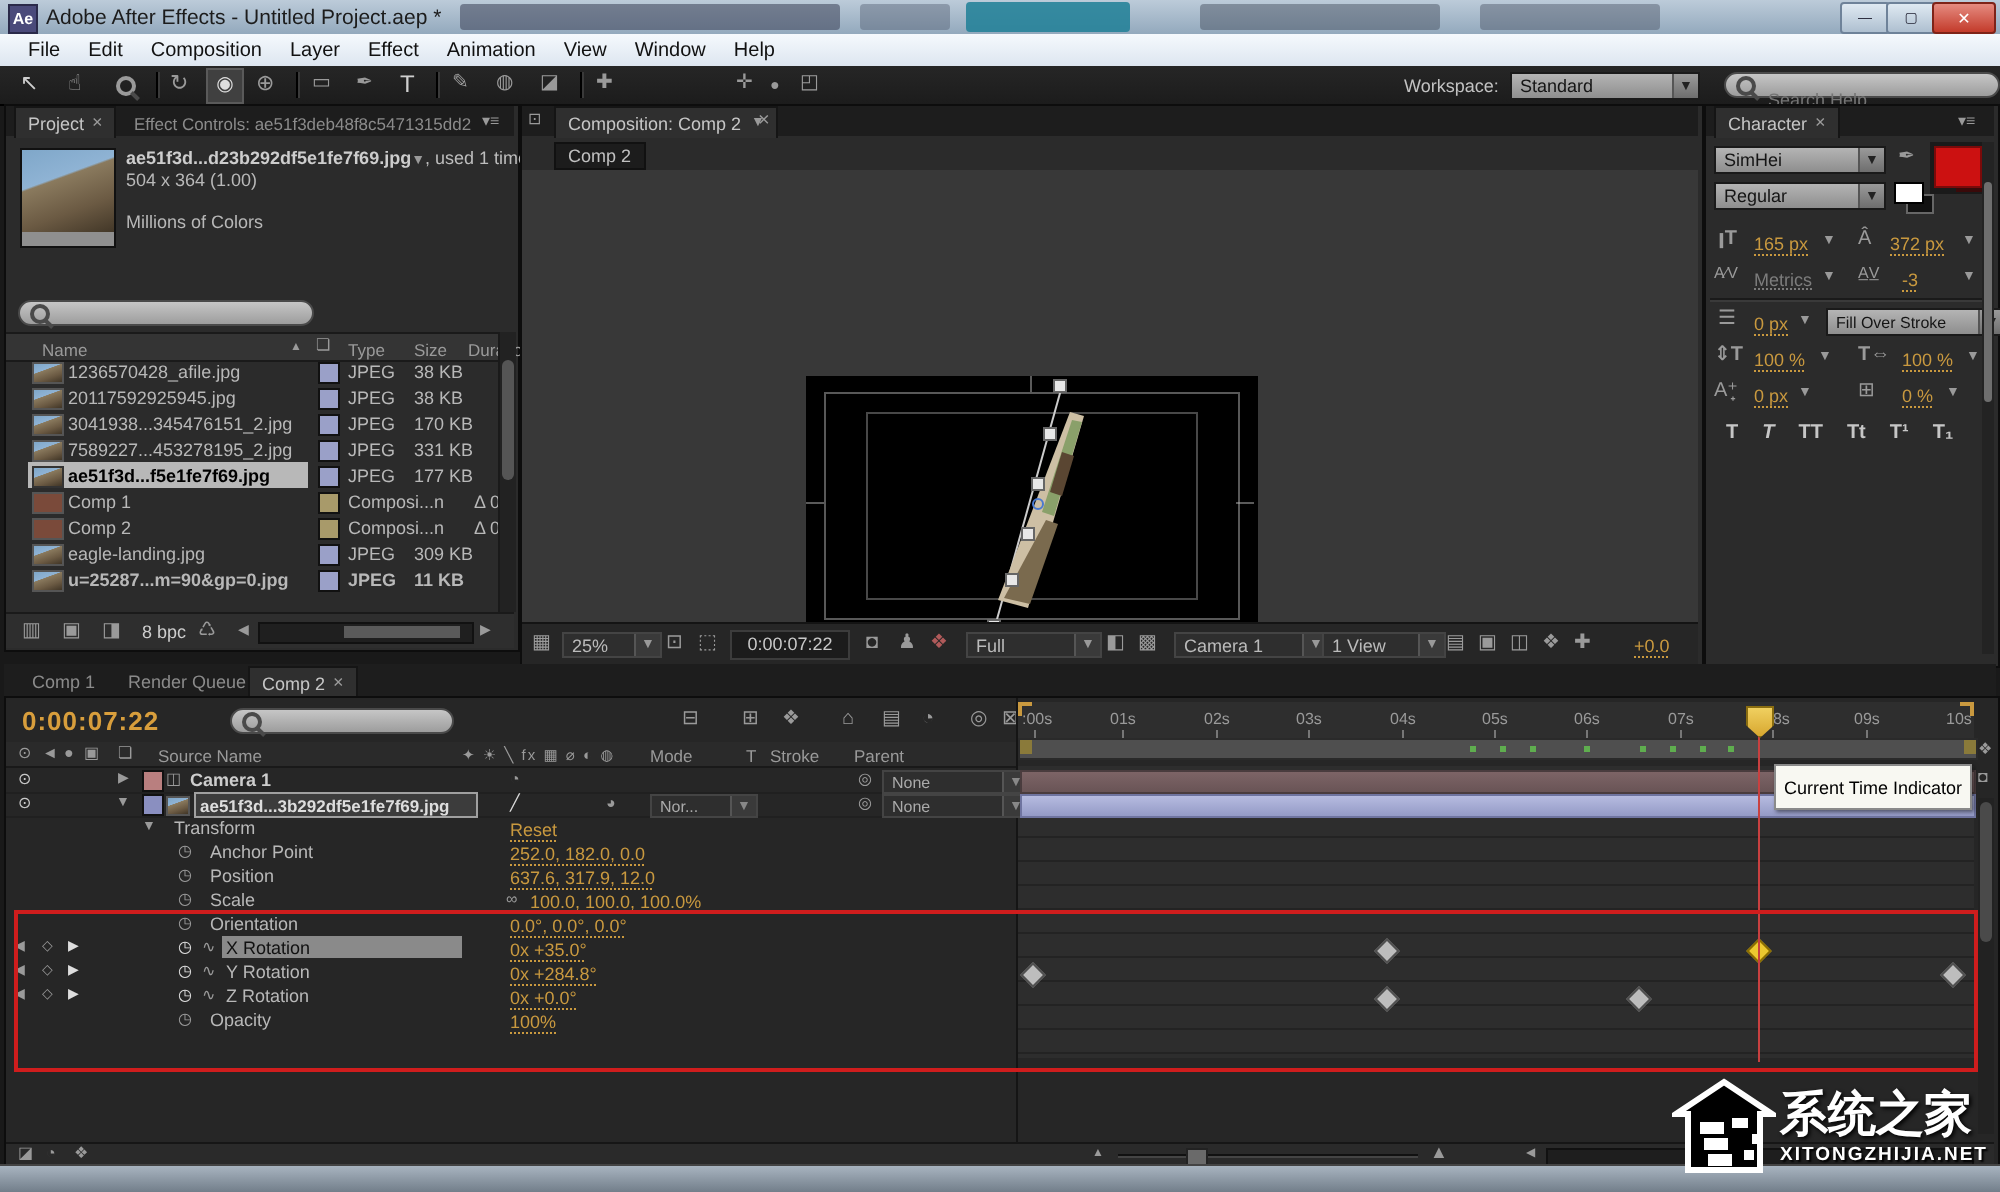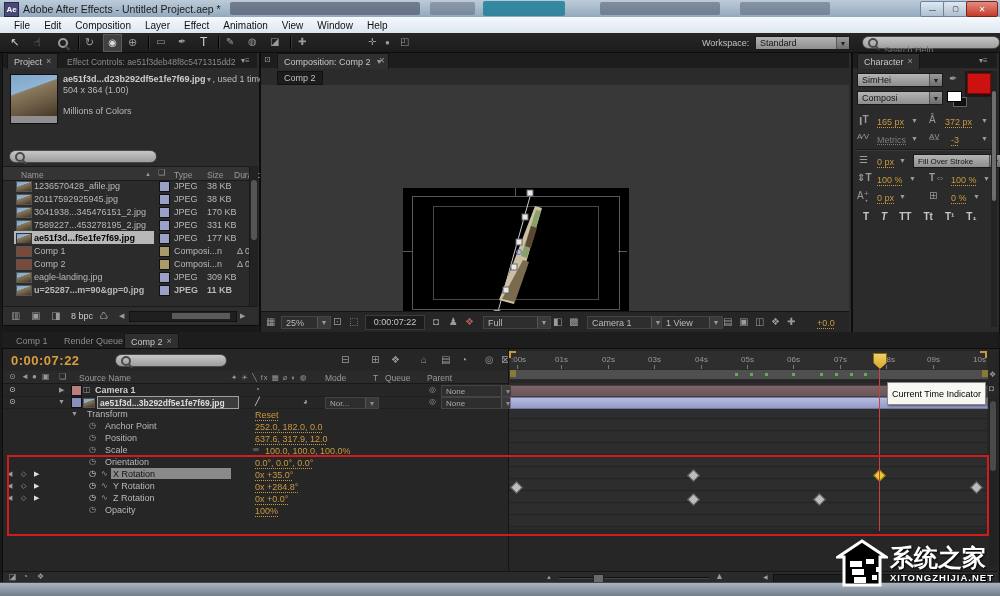--- a/index.html
+++ b/index.html
@@ -310,21 +310,21 @@
     <div class="a ddl" style="left:4px;top:20px;width:76px;height:12px;">
       <span>SimHei</span>
       <span class="ddb">▼</span>
     </div>
     <span class="a ic" style="left:96px;top:21px;transform:rotate(0deg);">✒</span>
     <div class="a" style="left:112px;top:18px;width:30px;height:26px;background:#1a1a1a;">
       <div style="position:absolute;right:1px;bottom:1px;width:16px;height:14px;background:#3a0a0a;"></div>
       <div style="position:absolute;left:2px;top:2px;width:22px;height:19px;background:#cc1111;border:1px solid #7a0a0a;"></div>
     </div>
     <div class="a ddl" style="left:4px;top:38px;width:76px;height:12px;">
-      <span>Composi</span>
+      <span>Regular</span>
       <span class="ddb">▼</span>
     </div>
     <div class="a" style="left:94px;top:38px;width:20px;height:16px;">
       <div style="position:absolute;left:6px;top:6px;width:12px;height:8px;background:#111;border:1px solid #666;"></div>
       <div style="position:absolute;left:0;top:0;width:13px;height:9px;background:#fff;border:1px solid #000;"></div>
     </div>
 
     <span class="a ic" style="left:6px;top:62px;font-weight:bold;">ꞁT</span>
     <span class="a ov" style="left:24px;top:64px;">165 px</span>
     <span class="a ic" style="left:58px;top:64px;font-size:7px;">▼</span>
@@ -442,21 +442,21 @@
     <div class="a" style="left:0;top:22px;width:506px;height:12px;background:#2a2a2a;border-bottom:1px solid #191919;">
       <span class="a ic" style="left:6px;top:2px;font-size:8px;">⊙</span>
       <span class="a ic" style="left:18px;top:2px;font-size:8px;">◄</span>
       <span class="a ic" style="left:29px;top:2px;font-size:8px;">●</span>
       <span class="a ic" style="left:39px;top:2px;font-size:8px;">▣</span>
       <span class="a ic" style="left:56px;top:2px;font-size:8px;">❏</span>
       <span class="a hdr" style="left:76px;top:2px;">Source Name</span>
       <span class="a hdr" style="left:228px;top:2px;font-size:7.5px;letter-spacing:1px;">✦ ☀ ╲ fx ▦ ⌀ ◐ ◍</span>
       <span class="a hdr" style="left:322px;top:2px;">Mode</span>
       <span class="a hdr" style="left:370px;top:2px;">T</span>
-      <span class="a hdr" style="left:382px;top:2px;">Queue</span>
+      <span class="a hdr" style="left:382px;top:2px;">Stroke</span>
       <span class="a hdr" style="left:424px;top:2px;">Parent</span>
     </div>
 
     <div class="a" style="left:506px;top:34px;width:478px;height:146px;background:#2d2d2d;
          background-image:repeating-linear-gradient(#2d2d2d 0,#2d2d2d 11px,#232323 11px,#232323 12px);"></div>
     <div class="a" style="left:505px;top:0;width:1px;height:222px;background:#151515;"></div>
 
     <div class="a" style="left:0;top:35px;width:505px;height:12px;border-bottom:1px solid #202020;">
       <span class="a ic" style="left:6px;top:2px;font-size:8px;color:#c8c8c8;">⊙</span>
       <span class="a ic" style="left:56px;top:2px;font-size:7px;">▶</span>

